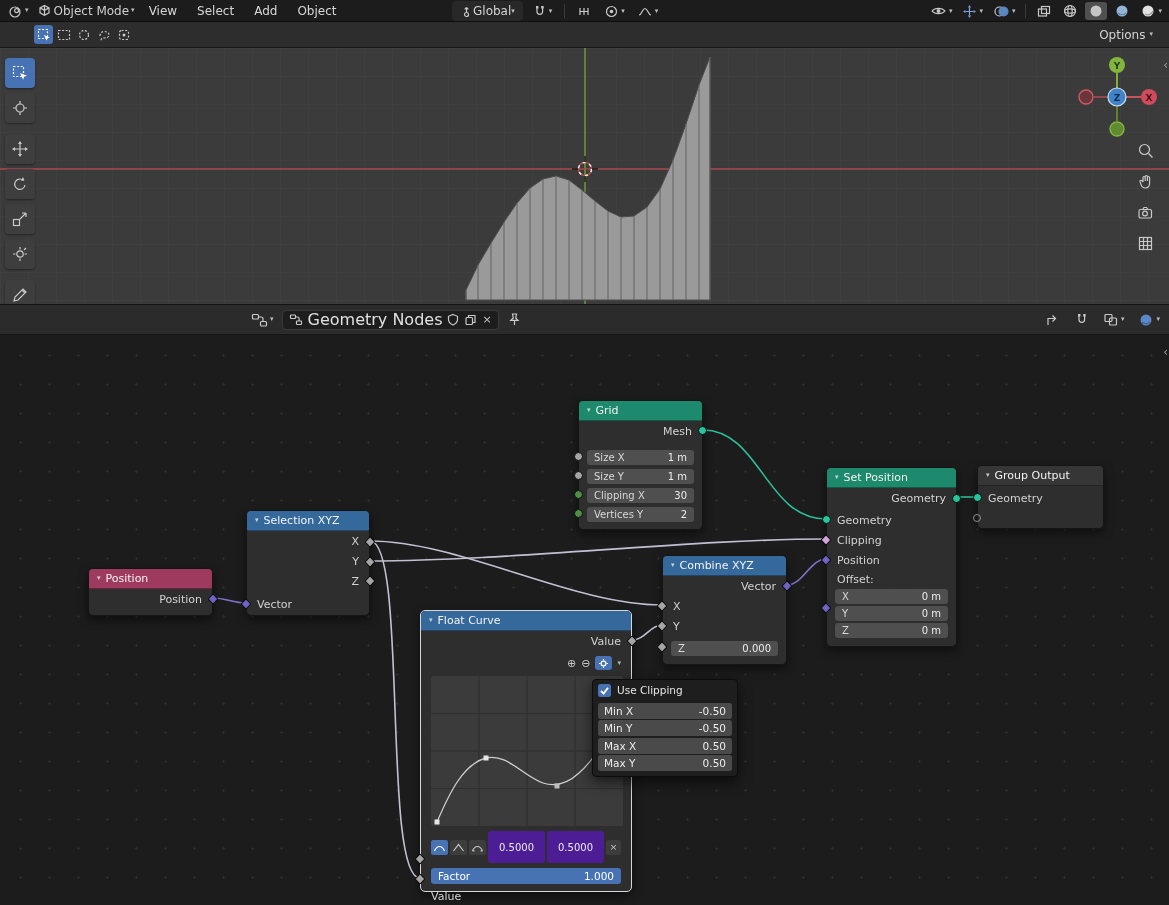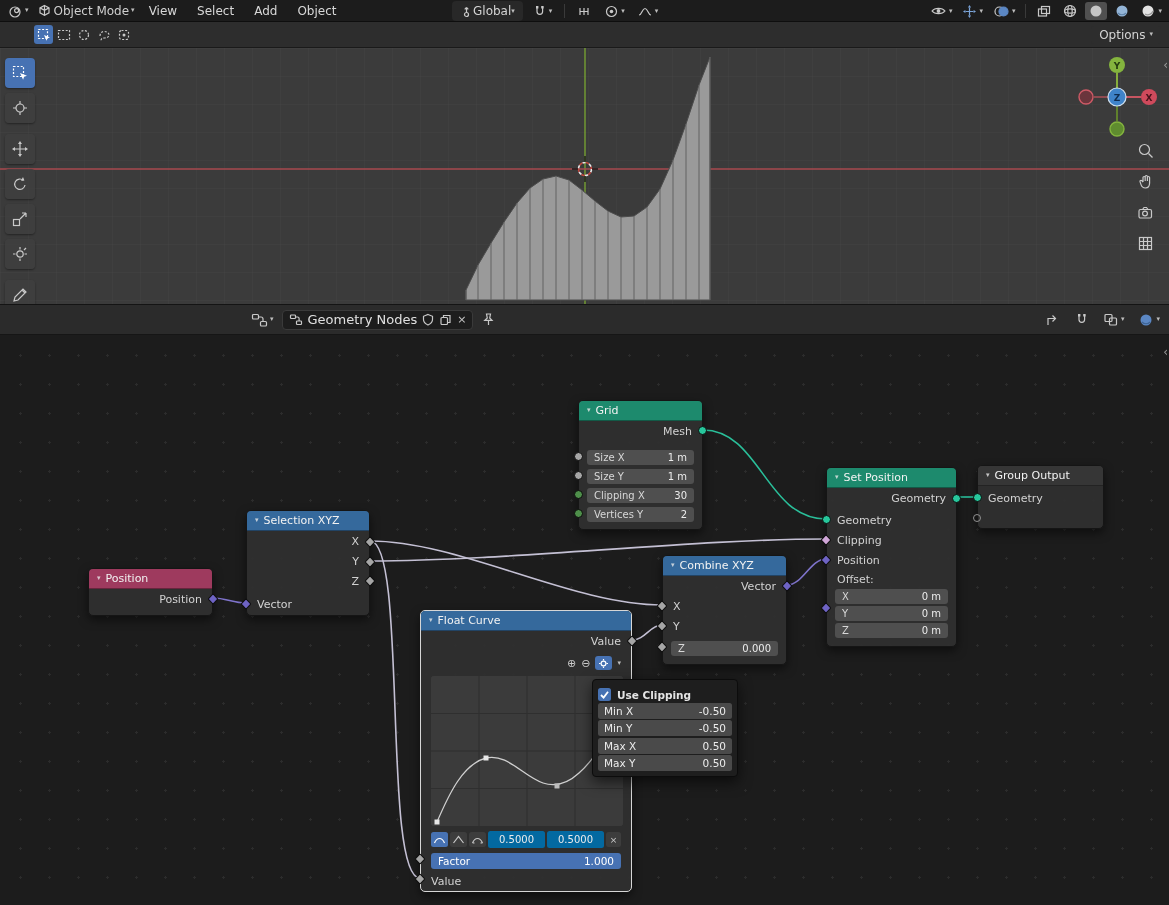--- a/index.html
+++ b/index.html
@@ -38,21 +38,21 @@
   .vp-tool.active { background:#4772b3; }
   .vp-tool.gap { margin-top:6px; }
   .vp-nav { position:absolute; left:1134px; top:92px; display:flex; flex-direction:column; gap:9px; }
   .vp-nav-btn { width:24px; height:22px; display:flex; align-items:center; justify-content:center; }
   .edge-arrow { position:absolute; right:1px; top:10px; color:#9a9a9a; font-size:12px; }
 
   
   .nodebar { height:30px; background:#2b2b2b; border-bottom:1px solid #161616; display:flex; align-items:center; flex:none; position:relative; }
   .nb-left { display:flex; align-items:center; gap:5px; margin-left:248px; }
   .name-field { display:flex; align-items:center; gap:5px; background:#1d1d1d; border:1px solid #3a3a3a; border-radius:4px; height:20px; padding:0 6px; min-width:180px; }
-  .name-field .txt { color:#e0e0e0; font-size:13px; flex:1; }
+  .name-field .txt { color:#e0e0e0; font-size:16px; flex:1; }
   .nb-right { position:absolute; right:6px; display:flex; align-items:center; gap:8px; }
 
   
   .nodearea { flex:1; position:relative; background:#1c1c1c;
     background-image:radial-gradient(circle,#2c2c2c 1.1px,transparent 1.4px);
     background-size:29px 29px; background-position:6px 6px; overflow:hidden; }
   svg.links { position:absolute; left:0; top:0; pointer-events:none; }
   svg.links path { fill:none; stroke-width:1.6px; }
 
   .node { position:absolute; background:#2fb; background:rgba(48,48,48,.97); border:1px solid #151515; border-radius:5px;
@@ -75,29 +75,29 @@
   .s-virtual { background:transparent; border:1.4px solid #909090; width:8px; height:8px; }
 
   
   .fc-toolrow { height:18px; display:flex; align-items:center; justify-content:flex-end; gap:5px; padding:0 10px; margin-top:3px; color:#cfcfcf; }
   .fc-glyph { font-size:11px; line-height:1; color:#c9c9c9; }
   .fc-option { width:17px; height:14px; background:#4772b3; border-radius:3px; display:flex; align-items:center; justify-content:center; }
   .curve-widget { margin:4px 10px 0 10px; width:192px; height:150px; background:#3b3b3b; border-radius:3px; position:relative; overflow:hidden; }
   .fc-handlerow { display:flex; align-items:center; gap:2px; padding:5px 10px 0 10px; }
   .fc-hbtn { width:17px; height:15px; border-radius:2.5px; background:#3d3d3d; display:flex; align-items:center; justify-content:center; }
   .fc-hbtn.active { background:#4772b3; }
-  .fc-coord { flex:1; height:17px; background:#0369a1; border-radius:2.5px; display:flex; align-items:center; justify-content:center; font-size:10px; color:#ececec; }
+  .fc-coord { flex:1; height:32px; background:#4c1d95; border-radius:2.5px; display:flex; align-items:center; justify-content:center; font-size:10px; color:#ececec; }
   .fc-x { width:15px; height:15px; display:flex; align-items:center; justify-content:center; background:#3d3d3d; border-radius:2.5px; color:#c9c9c9; font-size:9px; }
   .slider { margin:5px 10px 0 10px; height:16px; background:#4772b3; border-radius:3px; display:flex; align-items:center;
             justify-content:space-between; padding:0 7px; font-size:10.5px; color:#fff; }
 
   
   .popup { position:absolute; left:592px; top:344px; width:146px; background:#1e1e1e; border:1px solid #0c0c0c; border-radius:4px;
            box-shadow:0 5px 14px rgba(0,0,0,.6); padding:4px 5px 5px 5px; z-index:60; font-size:10.5px; }
-  .popup .cbrow { display:flex; align-items:flex-end; gap:6px; height:17px; color:#e4e4e4;font-weight:bold; }
+  .popup .cbrow { display:flex; align-items:flex-start; gap:6px; height:17px; color:#e4e4e4; }
   .cbox { width:13px; height:13px; background:#4772b3; border-radius:2.5px; display:flex; align-items:center; justify-content:center; }
   .popup .prow { height:16px; background:#4a4a4a; border-radius:2.5px; margin-top:1.5px; display:flex; align-items:center;
                  justify-content:space-between; padding:0 6px; color:#ececec; }
 </style>
 </head>
 <body>
 
 <div class="app">
 
   <div class="topbar">

